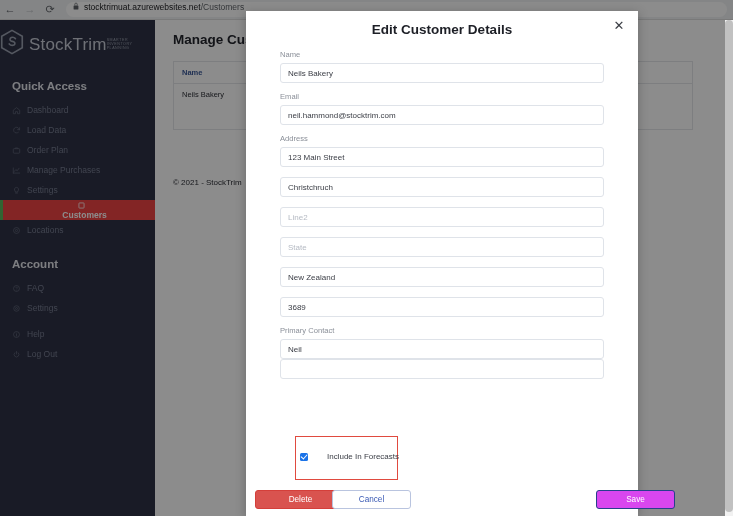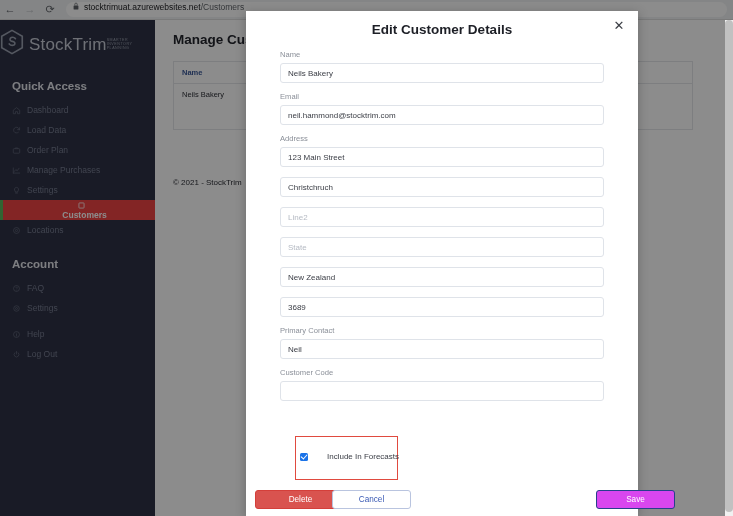--- a/index.html
+++ b/index.html
@@ -459,21 +459,20 @@
 
     <input class="txt-input gap-input" type="text" placeholder="State" style="">
 
     <input class="txt-input gap-input" type="text" value="New Zealand" style="">
 
     <input class="txt-input gap-input" type="text" value="3689" style="">
 
     <div class="field-label">Primary Contact</div>
     <input class="txt-input" type="text" value="Neil" style="">
 
-    <div class="field-label">Customer Code</div>
     <input class="txt-input" type="text" value="" style="">
   </div>
 
   <div id="checkbox-annotation"></div>
   <div id="checkbox-row">
     <span id="include-checkbox"></span>
     <span id="include-label">Include In Forecasts</span>
   </div>
 
   <div id="modal-footer">

